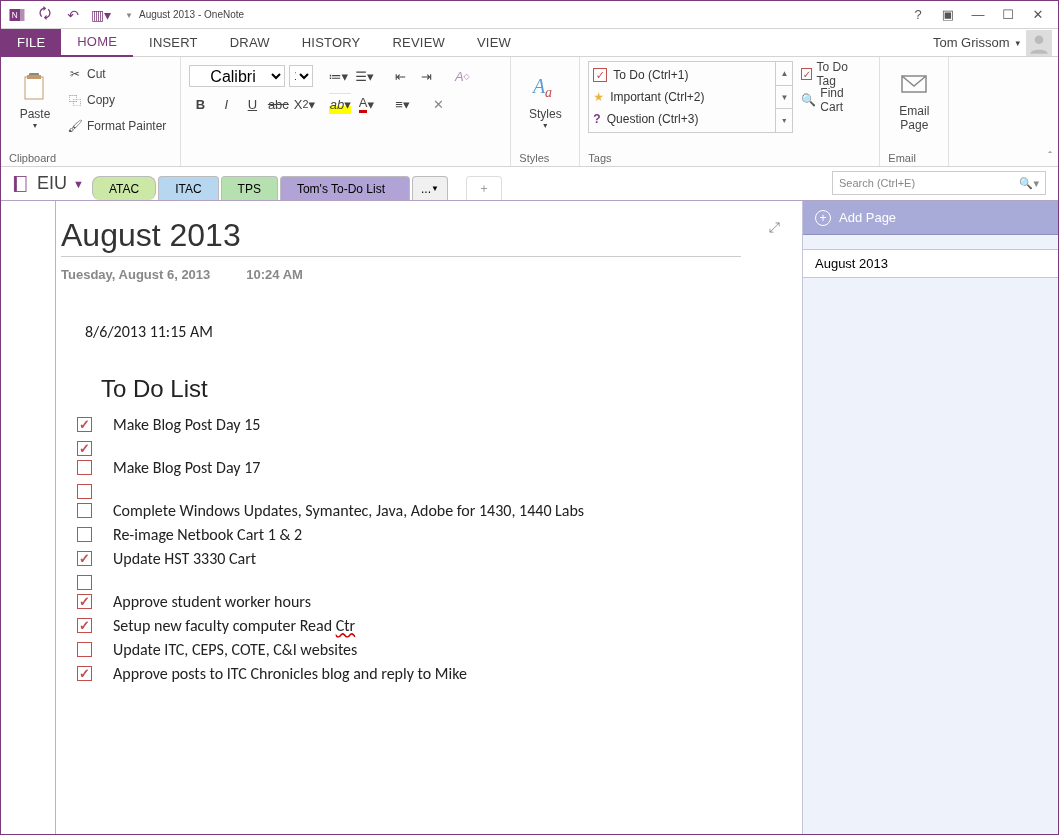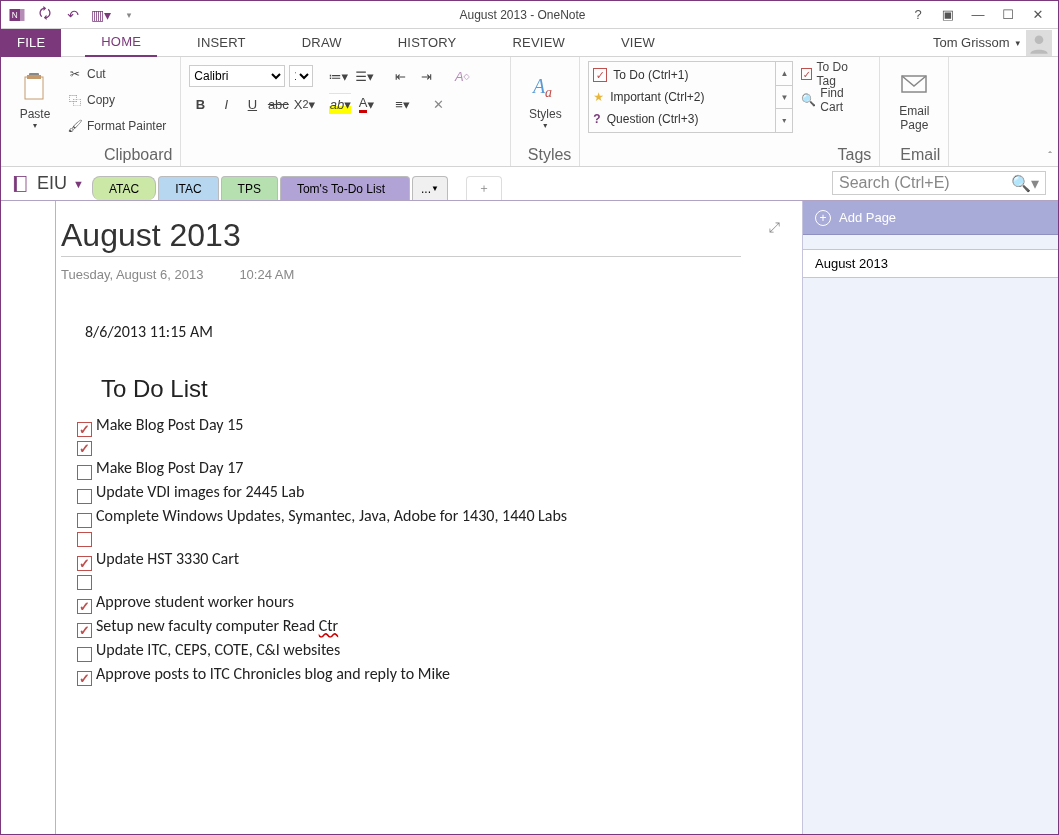--- a/index.html
+++ b/index.html
@@ -3,78 +3,78 @@
 <meta charset="utf-8">
 <style>
 * { box-sizing: border-box; margin: 0; padding: 0; }
 body { font-family: "Segoe UI", Tahoma, sans-serif; font-size: 12px; background: #fff; width: 1059px; height: 835px; border: 1px solid #7b397b; overflow: hidden; }
 
 
 .titlebar { display: flex; align-items: center; height: 28px; background: #fff; border-bottom: 1px solid #d4d4d4; }
 .titlebar .qat { display: flex; align-items: center; gap: 8px; padding-left: 6px; }
 .titlebar .qat .app-icon { width: 18px; height: 18px; }
 .titlebar .qat .btn { width: 20px; height: 20px; display: flex; align-items: center; justify-content: center; color: #7b397b; font-size: 14px; }
-.titlebar .title { flex: 1; text-align: center; font-size: 12px; color: #444; }
+.titlebar .title { flex: 1; font-size: 10px; color: #444; }
 .titlebar .win-controls { display: flex; gap: 6px; padding-right: 8px; align-items: center; color: #555; }
 .titlebar .win-controls span { width: 24px; text-align: center; font-size: 13px; }
 
 
-.ribbon-tabs { display: flex; align-items: center; height: 28px; background: #fff; border-bottom: 1px solid #d4d4d4; gap: 24px; }
+.ribbon-tabs { display: flex; align-items: center; height: 28px; background: #fff; border-bottom: 1px solid #d4d4d4; }
 .ribbon-tabs .tab { padding: 0 16px; height: 28px; display: flex; align-items: center; font-size: 13px; color: #444; text-transform: uppercase; letter-spacing: 0.2px; }
 .ribbon-tabs .tab.file { background: #7b397b; color: #fff; }
 .ribbon-tabs .tab.active { color: #7b397b; border-bottom: 2px solid #7b397b; }
 .ribbon-tabs .spacer { flex: 1; }
 .ribbon-tabs .user { padding-right: 6px; font-size: 13px; color: #444; display: flex; align-items: center; gap: 6px; }
 .ribbon-tabs .user .avatar { width: 26px; height: 26px; background: #ddd; }
 
 
 .ribbon { display: flex; height: 110px; border-bottom: 1px solid #d4d4d4; background: #fdfdfd; position: relative; }
 .group { border-right: 1px solid #e0e0e0; display: flex; flex-direction: column; justify-content: space-between; padding: 4px 8px 2px; }
-.group-label { text-align: right; color: #666; font-size: 16px; padding-top: 2px; }
+.group-label { text-align: left; color: #666; font-size: 11px; padding-top: 2px; }
 .group-body { flex: 1; display: flex; align-items: flex-start; }
 .big-btn { display: flex; flex-direction: column; align-items: center; justify-content: center; width: 52px; height: 78px; font-size: 12px; color: #444; text-align: center; }
 .big-btn .ico { width: 32px; height: 32px; margin-bottom: 4px; }
 .col { display: flex; flex-direction: column; gap: 4px; padding: 2px 4px; }
 .row { display: flex; align-items: center; gap: 4px; }
 .sm-btn { display: flex; align-items: center; gap: 4px; font-size: 12px; color: #444; height: 22px; padding: 0 2px; }
 .sm-ico { width: 16px; height: 16px; display: inline-flex; align-items: center; justify-content: center; }
-select.font-name { width: 96px; height: 22px; font-size: 12px; border: 1px solid #ccc; background: #fff; }
+select.font-name { width: 96px; height: 22px; font-size: 16px; border: 1px solid #ccc; background: #fff; padding-left: 16px; }
 select.font-size { width: 24px; height: 22px; font-size: 12px; border: 1px solid #ccc; background: #fff; }
 .fmt-btn { width: 22px; height: 22px; border: 1px solid transparent; display: inline-flex; align-items: center; justify-content: center; font-size: 13px; color: #444; }
 .tag-item { display: flex; align-items: center; gap: 6px; height: 22px; font-size: 12px; color: #333; }
 .tag-list { border: 1px solid #ccc; padding: 2px 4px; width: 188px; }
 .tag-side { display: flex; flex-direction: column; border: 1px solid #ccc; width: 18px; margin-left: -1px; }
 .tag-side .arrow { flex: 1; display: flex; align-items: center; justify-content: center; font-size: 8px; color: #666; border-bottom: 1px solid #ccc; }
 .tag-side .arrow:last-child { border-bottom: none; }
 .ribbon-collapse { position: absolute; right: 6px; bottom: 4px; font-size: 11px; color: #666; }
 
 
 .navbar { display: flex; align-items: flex-end; height: 34px; background: #fff; border-bottom: 1px solid #b0a3c4; position: relative; }
 .notebook { display: flex; align-items: center; gap: 6px; padding: 0 8px 6px 10px; font-size: 18px; color: #444; }
 .sec-tab { height: 24px; border: 1px solid #bbb; border-bottom: none; border-radius: 4px 4px 0 0; padding: 0 16px; display: flex; align-items: center; font-size: 12px; margin-right: 2px; }
 .sec-tab.t1 { background: #cce8a7; border-radius: 8px; }
 .sec-tab.t2 { background: #b7d7f0; }
 .sec-tab.t3 { background: #b7e0b0; }
 .sec-tab.t4 { background: #b2a3d7; width: 130px; }
 .sec-tab.more { background: #f0f0f0; width: 36px; justify-content: center; }
 .sec-tab.add { background: #fff; width: 36px; justify-content: center; color: #888; border-color: #ddd; margin-left: 16px; }
-.search-box { position: absolute; right: 12px; top: 4px; width: 214px; height: 24px; border: 1px solid #ccc; display: flex; align-items: center; padding: 0 6px; font-size: 16px; color: #888; }
+.search-box { position: absolute; right: 12px; top: 4px; width: 214px; height: 24px; border: 1px solid #ccc; display: flex; align-items: center; padding: 0 6px; font-size: 11px; color: #888; }
 .search-box .mag { margin-left: auto; }
 
 
 .content { display: flex; height: calc(835px - 28px - 28px - 110px - 34px - 2px); }
 .page-area { flex: 1; overflow: auto; position: relative; background: #fff; padding: 16px 0 0 0; }
 .page-area .rule { position: absolute; left: 54px; top: 0; bottom: 0; width: 1px; background: #e6a3a3; }
 .page-title { font-family: "Calibri Light", "Segoe UI Light", sans-serif; font-size: 32px; color: #333; padding-left: 60px; }
 .page-title-underline { border-bottom: 1px solid #ccc; margin-left: 60px; width: 680px; margin-top: 2px; }
-.page-meta { display: flex; gap: 36px; color: #888; font-size: 13px; padding: 10px 0 0 60px; }
+.page-meta { display: flex; gap: 36px; color: #888; font-size: 13px; padding: 10px 0 0 60px; font-weight: bold; }
 .note-body { padding: 40px 0 0 60px; font-family: Calibri, sans-serif; font-size: 16px; color: #222; width: 700px; }
 .note-ts { padding-left: 24px; margin-bottom: 34px; }
 .list-title { font-size: 24px; font-family: "Calibri Light", sans-serif; padding-left: 40px; margin-bottom: 10px; }
-.todo-item { display: flex; align-items: flex-end; gap: 4px; line-height: 24px; padding-left: 16px; }
+.todo-item { display: flex; align-items: flex-start; gap: 21px; line-height: 24px; padding-left: 16px; }
 .todo-item .cb { width: 15px; height: 15px; border: 1.5px solid #c0504d; margin-top: 4px; flex-shrink: 0; display: flex; align-items: center; justify-content: center; }
 .todo-item .cb.checked::after { content: "✓"; color: #c0504d; font-size: 13px; font-weight: bold; line-height: 1; }
 .expand-icon { position: absolute; right: 22px; top: 18px; color: #888; font-size: 14px; }
 
 
 .right-panel { width: 256px; background: #eef2fa; border-left: 1px solid #c4c4dd; display: flex; flex-direction: column; }
 .add-page { height: 34px; background: #a8abd8; color: #fff; display: flex; align-items: center; gap: 8px; padding-left: 12px; font-size: 13px; border-bottom: 1px solid #9090c0; }
 .add-page .plus { width: 16px; height: 16px; border: 1.5px solid #fff; border-radius: 50%; display: flex; align-items: center; justify-content: center; font-size: 12px; line-height: 1; }
 .page-list { flex: 1; background: #eef2fa; }
 .page-list .item { background: #fff; border: 1px solid #c4c4dd; border-left: none; border-right: none; padding: 6px 12px; font-size: 13px; margin-top: 14px; }
@@ -314,28 +314,28 @@
           </div>
           <div class="todo-item">
             <span class="cb checked"></span>
           </div>
           <div class="todo-item">
             <span class="cb"></span>
             <span>Make Blog Post Day 17</span>
           </div>
           <div class="todo-item">
             <span class="cb"></span>
-            <span>Update VDI images for 2445 Lab</span>
           </div>
           <div class="todo-item">
             <span class="cb"></span>
             <span>Complete Windows Updates, Symantec, Java, Adobe for 1430, 1440 Labs</span>
           </div>
           <div class="todo-item">
             <span class="cb"></span>
+            <span>Re-image Netbook Cart 1 &amp; 2</span>
           </div>
           <div class="todo-item">
             <span class="cb checked"></span>
             <span>Update HST 3330 Cart</span>
           </div>
           <div class="todo-item">
             <span class="cb"></span>
           </div>
           <div class="todo-item">
             <span class="cb checked"></span>

